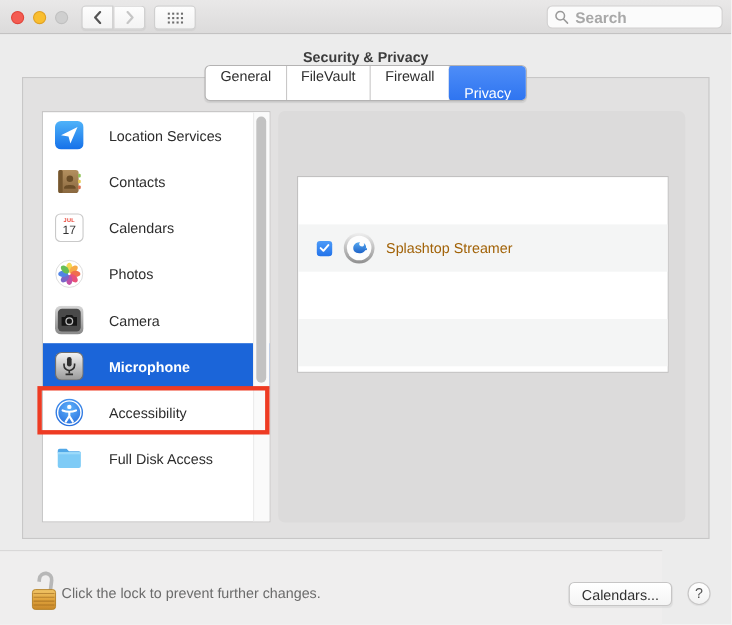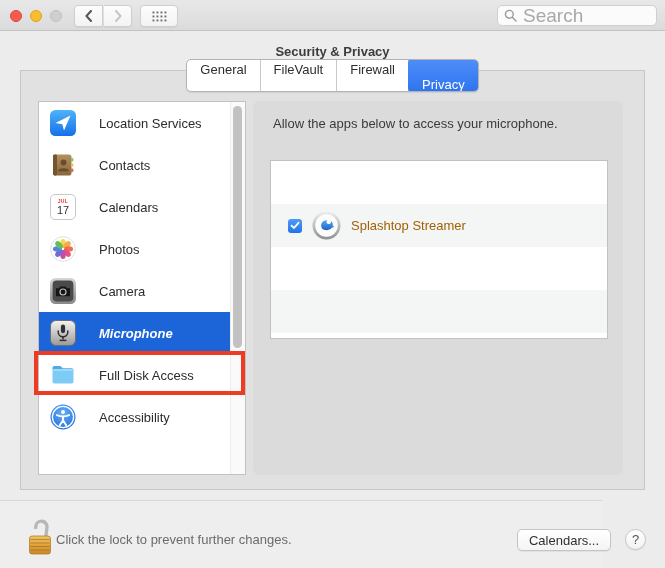--- a/index.html
+++ b/index.html
@@ -16,42 +16,42 @@
   .tb-btn{position:absolute;top:5px;height:22px;background:linear-gradient(#fdfdfd,#f3f3f3);
     border:1px solid #cfcfcf;display:flex;align-items:center;justify-content:center;
     box-shadow:0 1px 1px rgba(0,0,0,.05);}
   .btn-back{left:74px;width:29px;border-radius:4px 0 0 4px;}
   .btn-fwd{left:104px;width:28px;border-radius:0 4px 4px 0;border-left:none;}
   .btn-grid{left:140px;width:38px;border-radius:4px;}
   .win-title{position:absolute;left:0;top:0;width:100%;height:31px;line-height:31px;
     text-align:center;font-size:13px;font-weight:bold;color:#3c3c3c;margin-top:36px;}
   .search{position:absolute;right:8px;top:5px;width:160px;height:21px;border-radius:5px;
     background:#fbfbfb;border:1px solid #d1d0d0;display:flex;align-items:center;padding-left:6px;gap:4px;}
-  .search input{border:none;outline:none;background:transparent;font-size:19px;width:120px;color:#333;}
+  .search input{border:none;outline:none;background:transparent;font-size:14px;width:120px;color:#333;font-weight:bold;}
   .search input::placeholder{color:#a8a8a8;}
 
   
   .tabbar{position:absolute;left:0;top:59px;width:100%;display:flex;justify-content:center;z-index:6;}
   .seg{display:inline-flex;height:33px;background:#ffffff;border:1px solid #b4b3b3;border-radius:5px;
     overflow:hidden;box-shadow:0 1px 1px rgba(0,0,0,.08);}
   .seg-btn{padding:0 13px;line-height:20px;font-size:13px;color:#2e2e2e;border-right:1px solid #c9c8c8;cursor:default;}
   .seg-btn:last-child{border-right:none;}
   .seg-btn[data-selected="true"]{background:linear-gradient(var(--tab-blue-light,#4f8ef8),var(--tab-blue,#2e74f0));
     color:#fff;border-radius:4px;margin:-1px;padding:15px 14px;line-height:22px;}
 
   
   .panel{position:absolute;left:20px;top:70px;width:625px;height:420px;
     background:#e2e1e1;border:1px solid #c8c7c7;z-index:1;}
 
   
   .sidebar{position:absolute;left:38px;top:101px;width:208px;height:374px;background:#fff;
     border:1px solid #c3c2c2;overflow:hidden;z-index:2;}
   .side-row{height:42px;display:flex;align-items:center;padding-left:11px;gap:23px;}
   .side-row .lbl{font-size:13px;color:#2c2c2c;}
-  .side-row[data-selected="true"]{background:var(--selection-blue,#1b65d9);font-style:italic;}
+  .side-row[data-selected="true"]{background:var(--selection-blue,#1b65d9);}
   .side-row[data-selected="true"] .lbl{color:#fff;font-weight:bold;}
   .side-scroll{position:absolute;right:0;top:0;width:15px;height:100%;background:#fafafa;border-left:1px solid #ececec;}
   .side-thumb{position:absolute;left:2px;top:4px;width:9px;height:242px;border-radius:4.5px;background:#c2c2c2;}
   .cal-icon{width:26px;height:26px;background:#fff;border:1px solid #c9c9c9;border-radius:5px;
     display:flex;flex-direction:column;align-items:center;justify-content:center;flex:0 0 auto;}
   .cal-month{font-size:5px;font-weight:bold;color:#e8382a;letter-spacing:.4px;line-height:6px;}
   .cal-day{font-size:11px;color:#333;line-height:12px;}
 
   
   .annotation{position:absolute;left:34px;top:351px;width:211px;height:44px;
@@ -232,53 +232,52 @@
           <rect x="10.9" y="4.6" width="4.2" height="8.6" rx="2.1" fill="#2f2f2f"></rect>
           <path d="M8.2 10.4 v1.6 a4.8 4.8 0 0 0 9.6 0 v-1.6" fill="none" stroke="#2f2f2f" stroke-width="1.5"></path>
           <line x1="13" y1="17" x2="13" y2="19.6" stroke="#2f2f2f" stroke-width="1.5"></line>
           <line x1="9.6" y1="20.4" x2="16.4" y2="20.4" stroke="#2f2f2f" stroke-width="1.5"></line>
         </svg>
       <span class="lbl">Microphone</span>
     </div>
 
     <div class="side-row" data-selected="false">
       <svg width="26" height="26" viewBox="0 0 26 26">
-          <path d="M2.5 8 v-2.2 a1.8 1.8 0 0 1 1.8-1.8 h6.2 l2.2 2.2 h9 a1.8 1.8 0 0 1 1.8 1.8 v.8 Z" fill="#51a8e8"></path>
-          <rect x="2.5" y="7" width="21" height="14.5" rx="1.8" fill="#7ecbf6"></rect>
-          <rect x="2.5" y="7" width="21" height="2" fill="#9cdafa"></rect>
-        </svg>
-      <span class="lbl">Full Disk Access</span>
-    </div>
-
-    <div class="side-row" data-selected="false">
-      <svg width="26" height="26" viewBox="0 0 26 26">
           <defs>
             <radialGradient id="g-acc" cx=".5" cy=".35" r=".8">
               <stop offset="0" stop-color="#5fb2fb"></stop>
               <stop offset="1" stop-color="#1a5ed6"></stop>
             </radialGradient>
           </defs>
           <circle cx="13" cy="13" r="12.5" fill="url(#g-acc)"></circle>
           <circle cx="13" cy="13" r="10.6" fill="none" stroke="#fff" stroke-width="1.3"></circle>
           <circle cx="13" cy="7.9" r="2" fill="#fff"></circle>
           <path d="M6.9 11.1 Q13 13.6 19.1 11.1" fill="none" stroke="#fff" stroke-width="1.9" stroke-linecap="round"></path>
           <path d="M13 12.8 V16.2 M13 16.2 L9.8 21.3 M13 16.2 L16.2 21.3" fill="none" stroke="#fff" stroke-width="1.9" stroke-linecap="round"></path>
         </svg>
       <span class="lbl">Accessibility</span>
     </div>
 
+    <div class="side-row" data-selected="false">
+      <svg width="26" height="26" viewBox="0 0 26 26">
+          <path d="M2.5 8 v-2.2 a1.8 1.8 0 0 1 1.8-1.8 h6.2 l2.2 2.2 h9 a1.8 1.8 0 0 1 1.8 1.8 v.8 Z" fill="#51a8e8"></path>
+          <rect x="2.5" y="7" width="21" height="14.5" rx="1.8" fill="#7ecbf6"></rect>
+          <rect x="2.5" y="7" width="21" height="2" fill="#9cdafa"></rect>
+        </svg>
+      <span class="lbl">Full Disk Access</span>
+    </div>
+
     <div class="side-scroll">
       <div class="side-thumb"></div>
     </div>
   </div>
 
   <div class="annotation"></div>
 
   <div class="pane">
-    <div class="pane-heading">Allow the apps below to access your microphone.</div>
     <div class="app-list">
       <div class="app-row"></div>
       <div class="app-row stripe">
         <span class="checkbox" data-checked="true">
           <svg class="check" width="10" height="9" viewBox="0 0 10 9">
               <path d="M1.5 4.6 L4 7 L8.5 1.8" stroke="#fff" stroke-width="1.8" fill="none" stroke-linecap="round" stroke-linejoin="round"></path>
             </svg>
         </span>
         <svg width="29" height="29" viewBox="0 0 29 29">
             <defs>

